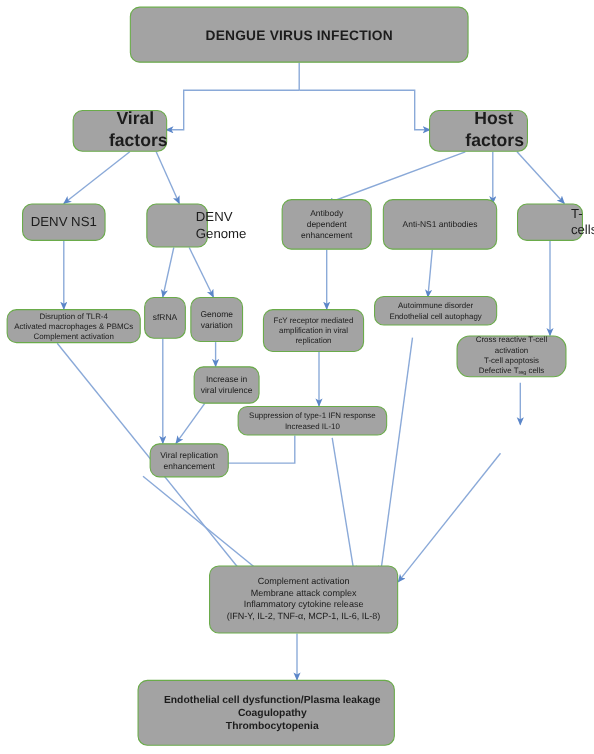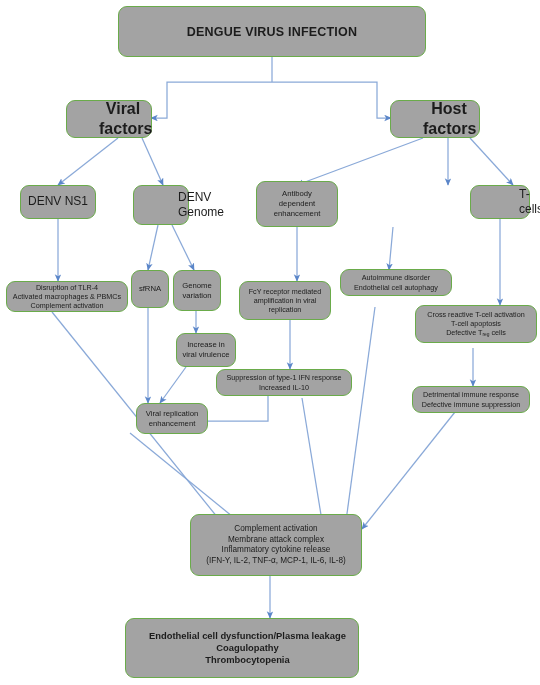--- a/index.html
+++ b/index.html
@@ -149,20 +149,23 @@
     <span class="txt">DENV
 Genome</span>
   </div>
 
   <div class="node t-small" style="left:256px; top:181px; width:82px; height:46px;">
     <span class="txt">Antibody
 dependent
 enhancement</span>
   </div>
 
+  <div class="node t-small" style="left:348px; top:181px; width:104px; height:46px;">
+    <span class="txt">Anti-NS1 antibodies</span>
+  </div>
 
   <div class="node t-mid" style="left:470px; top:185px; width:60px; height:34px;padding-left:48px;">
     <span class="txt">T-cells</span>
   </div>
 
   <div class="node t-tiny" style="left:6px; top:281px; width:122px; height:31px;">
     <span class="txt">Disruption of TLR-4
 Activated macrophages &amp; PBMCs
 Complement activation</span>
   </div>
@@ -180,45 +183,41 @@
     <span class="txt">FcΥ receptor mediated
 amplification in viral
 replication</span>
   </div>
 
   <div class="node t-tiny" style="left:340px; top:269px; width:112px; height:27px;">
     <span class="txt">Autoimmune disorder
 Endothelial cell autophagy</span>
   </div>
 
-  <div class="node t-tiny" style="left:415px; top:305px; width:122px; height:38px;">
+  <div class="node t-tiny" style="left:415px; top:305px; width:100px; height:38px;border-radius:12px;">
     <span class="txt"><span>Cross reactive T-cell activation
 T-cell apoptosis
 Defective T</span><sub>reg</sub><span> cells</span></span>
   </div>
 
   <div class="node t-small" style="left:176px; top:333px; width:60px; height:34px;">
     <span class="txt">Increase in
 viral virulence</span>
   </div>
 
   <div class="node t-tiny" style="left:216px; top:369px; width:136px; height:27px;">
     <span class="txt">Suppression of type-1 IFN response
 Increased IL-10</span>
   </div>
 
   <div class="node t-small" style="left:108px; top:403px; width:72px; height:31px;margin-left:28px;">
     <span class="txt">Viral replication
 enhancement</span>
   </div>
 
-  <div class="node t-tiny" style="left:412px; top:386px; width:118px; height:27px;">
-    <span class="txt">Detrimental immune response
-Defective immune suppression</span>
-  </div>
 
   <div class="node t-result" style="left:190px; top:514px; width:172px; height:62px;">
     <span class="txt">Complement activation
 Membrane attack complex
 Inflammatory cytokine release
 (IFN-Υ, IL-2, TNF-α, MCP-1, IL-6, IL-8)</span>
   </div>
 
   <div class="node t-outcome" style="left:125px; top:618px; width:234px; height:60px;padding-left:15px;">
     <span class="txt">Endothelial cell dysfunction/Plasma leakage

